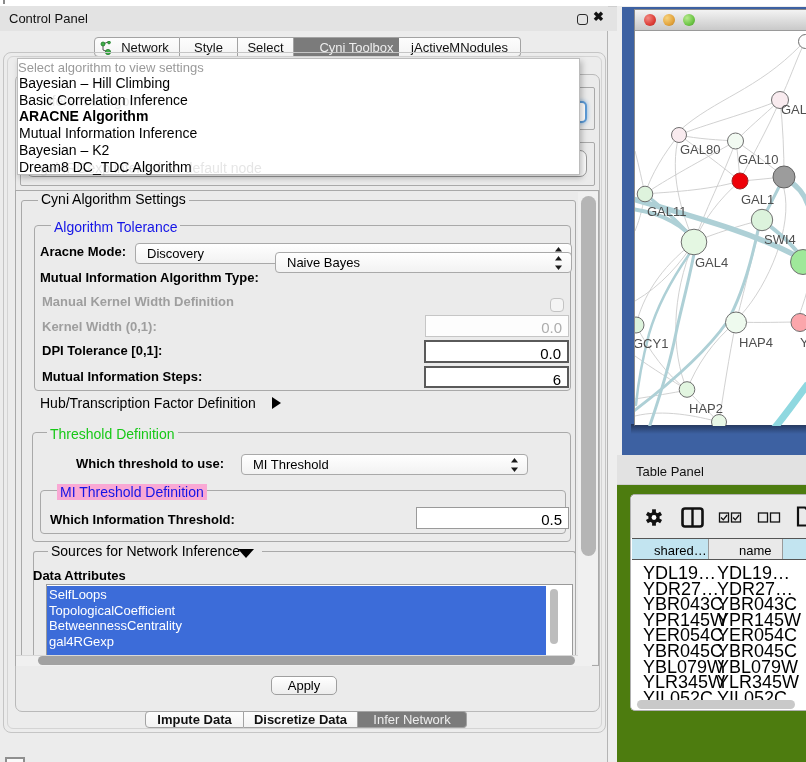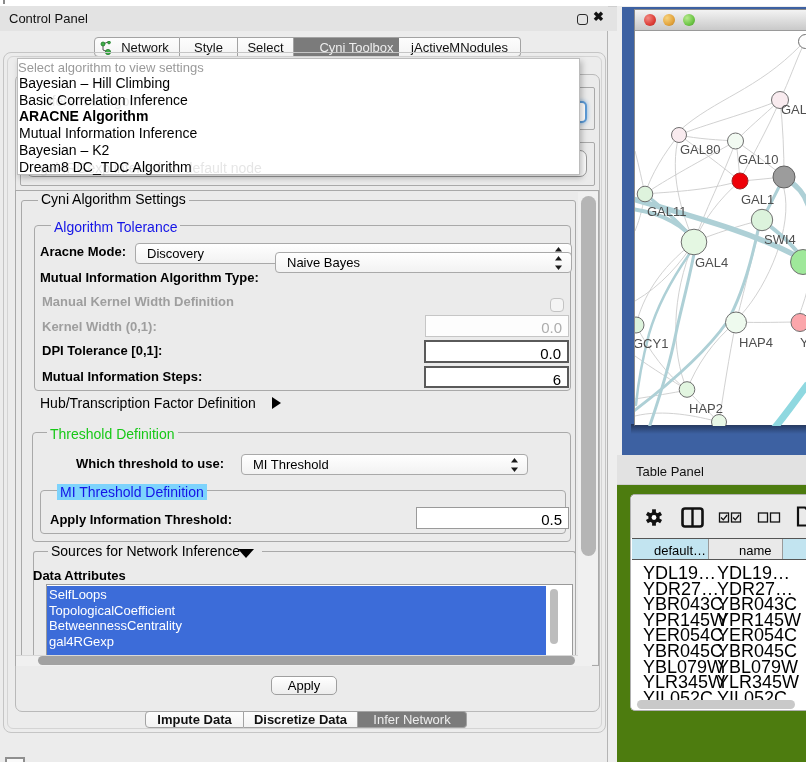--- a/index.html
+++ b/index.html
@@ -100,22 +100,22 @@
   <div class="lbl" style="left:76px;top:450px;">Which threshold to use:</div>
   <div class="combo" style="left:241px;top:448px;width:287px;height:21px;">
     <span class="ctext">MI Threshold</span>
       <svg class="carr" width="9" height="15" style="position:absolute;right:8px;top:3px;">
         <path d="M4.5,0 L8,4.6 L1,4.6 Z" fill="#1a1a1a"></path>
         <path d="M4.5,14 L8,9.4 L1,9.4 Z" fill="#1a1a1a"></path>
       </svg>
   </div>
 
   <div class="gbox" style="left:40px;top:484px;width:526px;height:44px;"></div>
-  <div class="grouplbl" style="left:45px;top:478px;background:#7dd3fc;padding:0 3px;color:#1414e6;font-weight:normal;font-size:14px;">MI Threshold Definition</div>
-  <div class="lbl" style="left:50px;top:506px;">Apply Information Threshold:</div>
+  <div class="grouplbl" style="left:45px;top:478px;background:#f9a8d4;padding:0 3px;color:#1414e6;font-weight:normal;font-size:14px;">MI Threshold Definition</div>
+  <div class="lbl" style="left:50px;top:506px;">Which Information Threshold:</div>
   <div class="tfield" style="left:416px;top:501px;width:153px;height:22px;border:1px solid #9a9a9a;">
       <span>0.5</span>
     </div>
 
   <div class="gbox" style="left:33px;top:545px;width:543px;height:108px;border-bottom:none;border-radius:3px 3px 0 0;"></div>
   <div class="grouplbl" style="left:36px;top:537px;background:#ebebeb;padding:0 22px 0 3px;font-weight:normal;font-size:14px;">Sources for Network Inference</div>
   <div class="abs" style="left:238px;top:543px;width:0;height:0;border-top:9px solid #000;border-left:8px solid transparent;border-right:8px solid transparent;"></div>
   <div class="lbl" style="left:33px;top:562px;font-size:13px;">Data Attributes</div>
 
   <div class="abs" style="left:46px;top:578px;width:527px;height:77px;background:#ffffff;border:1px solid #9a9a9a;"></div>
@@ -264,21 +264,21 @@
       <path d="M91,23.5 l2.3,2.3 l3.8,-4.8"></path>
         <path d="M103,23.5 l2.3,2.3 l3.8,-4.8"></path>
       <rect x="128.5" y="19" width="9" height="9"></rect>
         <rect x="140.5" y="19" width="9" height="9"></rect>
     </g>
     <path d="M168,13.5 l7,0 l5,5 l0,13 l-12,0 z" fill="none" stroke="#111" stroke-width="2.2"></path>
   </svg>
 
   <div class="abs" style="left:15px;top:83px;width:174px;height:22px;background:#c2e4f0;border-top:1px solid #555;border-bottom:1px solid #555;font-size:13px;"></div>
   <div class="abs" style="left:91px;top:84px;width:75px;height:20px;background:#e9e9e9;border-left:1px solid #9a9a9a;border-right:1px solid #9a9a9a;"></div>
-  <div class="abs" style="left:37px;top:88px;font-size:13px;">default…</div>
+  <div class="abs" style="left:37px;top:88px;font-size:13px;">shared…</div>
   <div class="abs" style="left:122px;top:88px;font-size:13px;">name</div>
 
   <div class="abs" style="left:15px;top:105px;width:174px;height:140px;overflow:hidden;font-size:18px;color:#000;">
     <div style="position:absolute;left:11px;top:6px;line-height:15.6px;">YDL19…<br>YDR27…<br>YBR043C<br>YPR145W<br>YER054C<br>YBR045C<br>YBL079W<br>YLR345W<br>YIL052C</div>
     <div style="position:absolute;left:85px;top:6px;line-height:15.6px;">YDL19…<br>YDR27…<br>YBR043C<br>YPR145W<br>YER054C<br>YBR045C<br>YBL079W<br>YLR345W<br>YIL052C</div>
     <div style="position:absolute;left:161px;top:10px;line-height:16px;margin-left:33px;">13<br>12<br><br>9.<br>8.<br>9.<br><br>9.<br>9.</div>
   </div>
 
   <div class="abs" style="left:20px;top:245px;width:158px;height:9px;background:#c9c9c9;border-radius:5px;"></div>
 </div>

